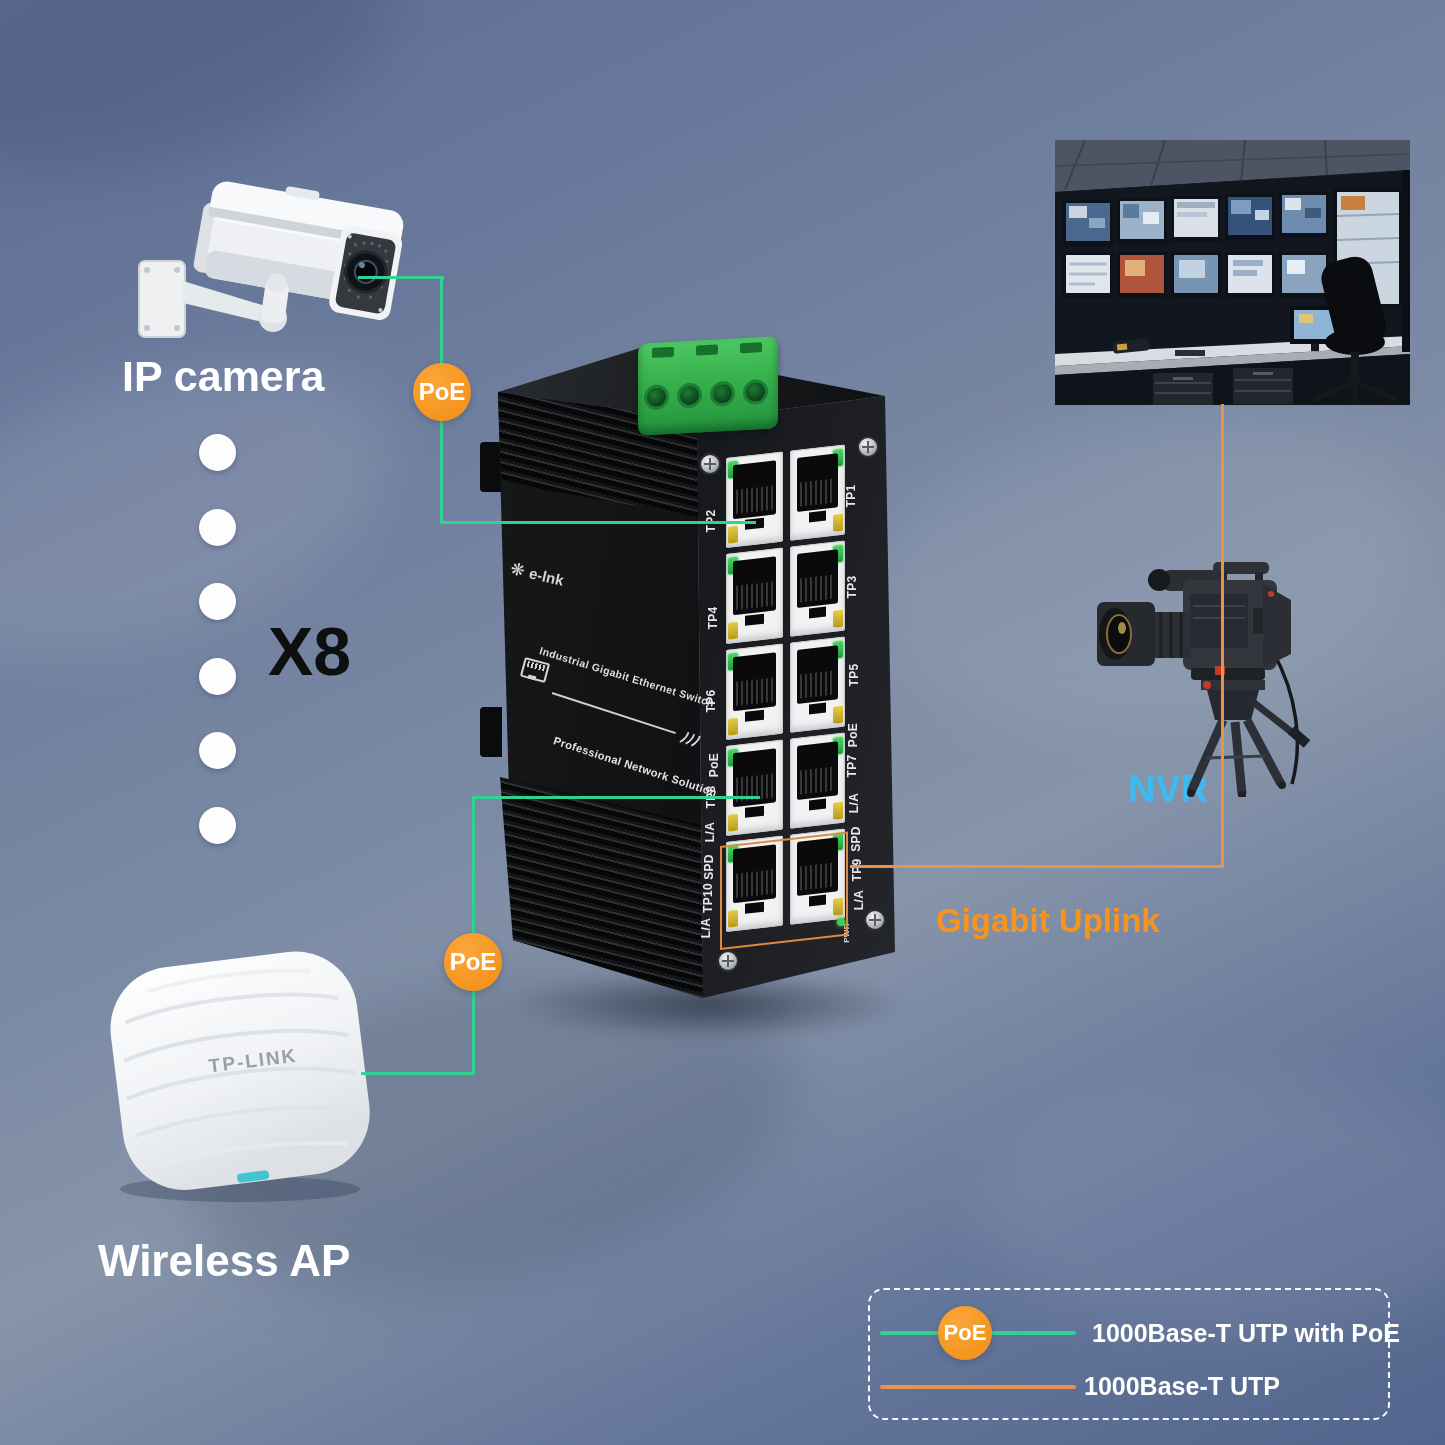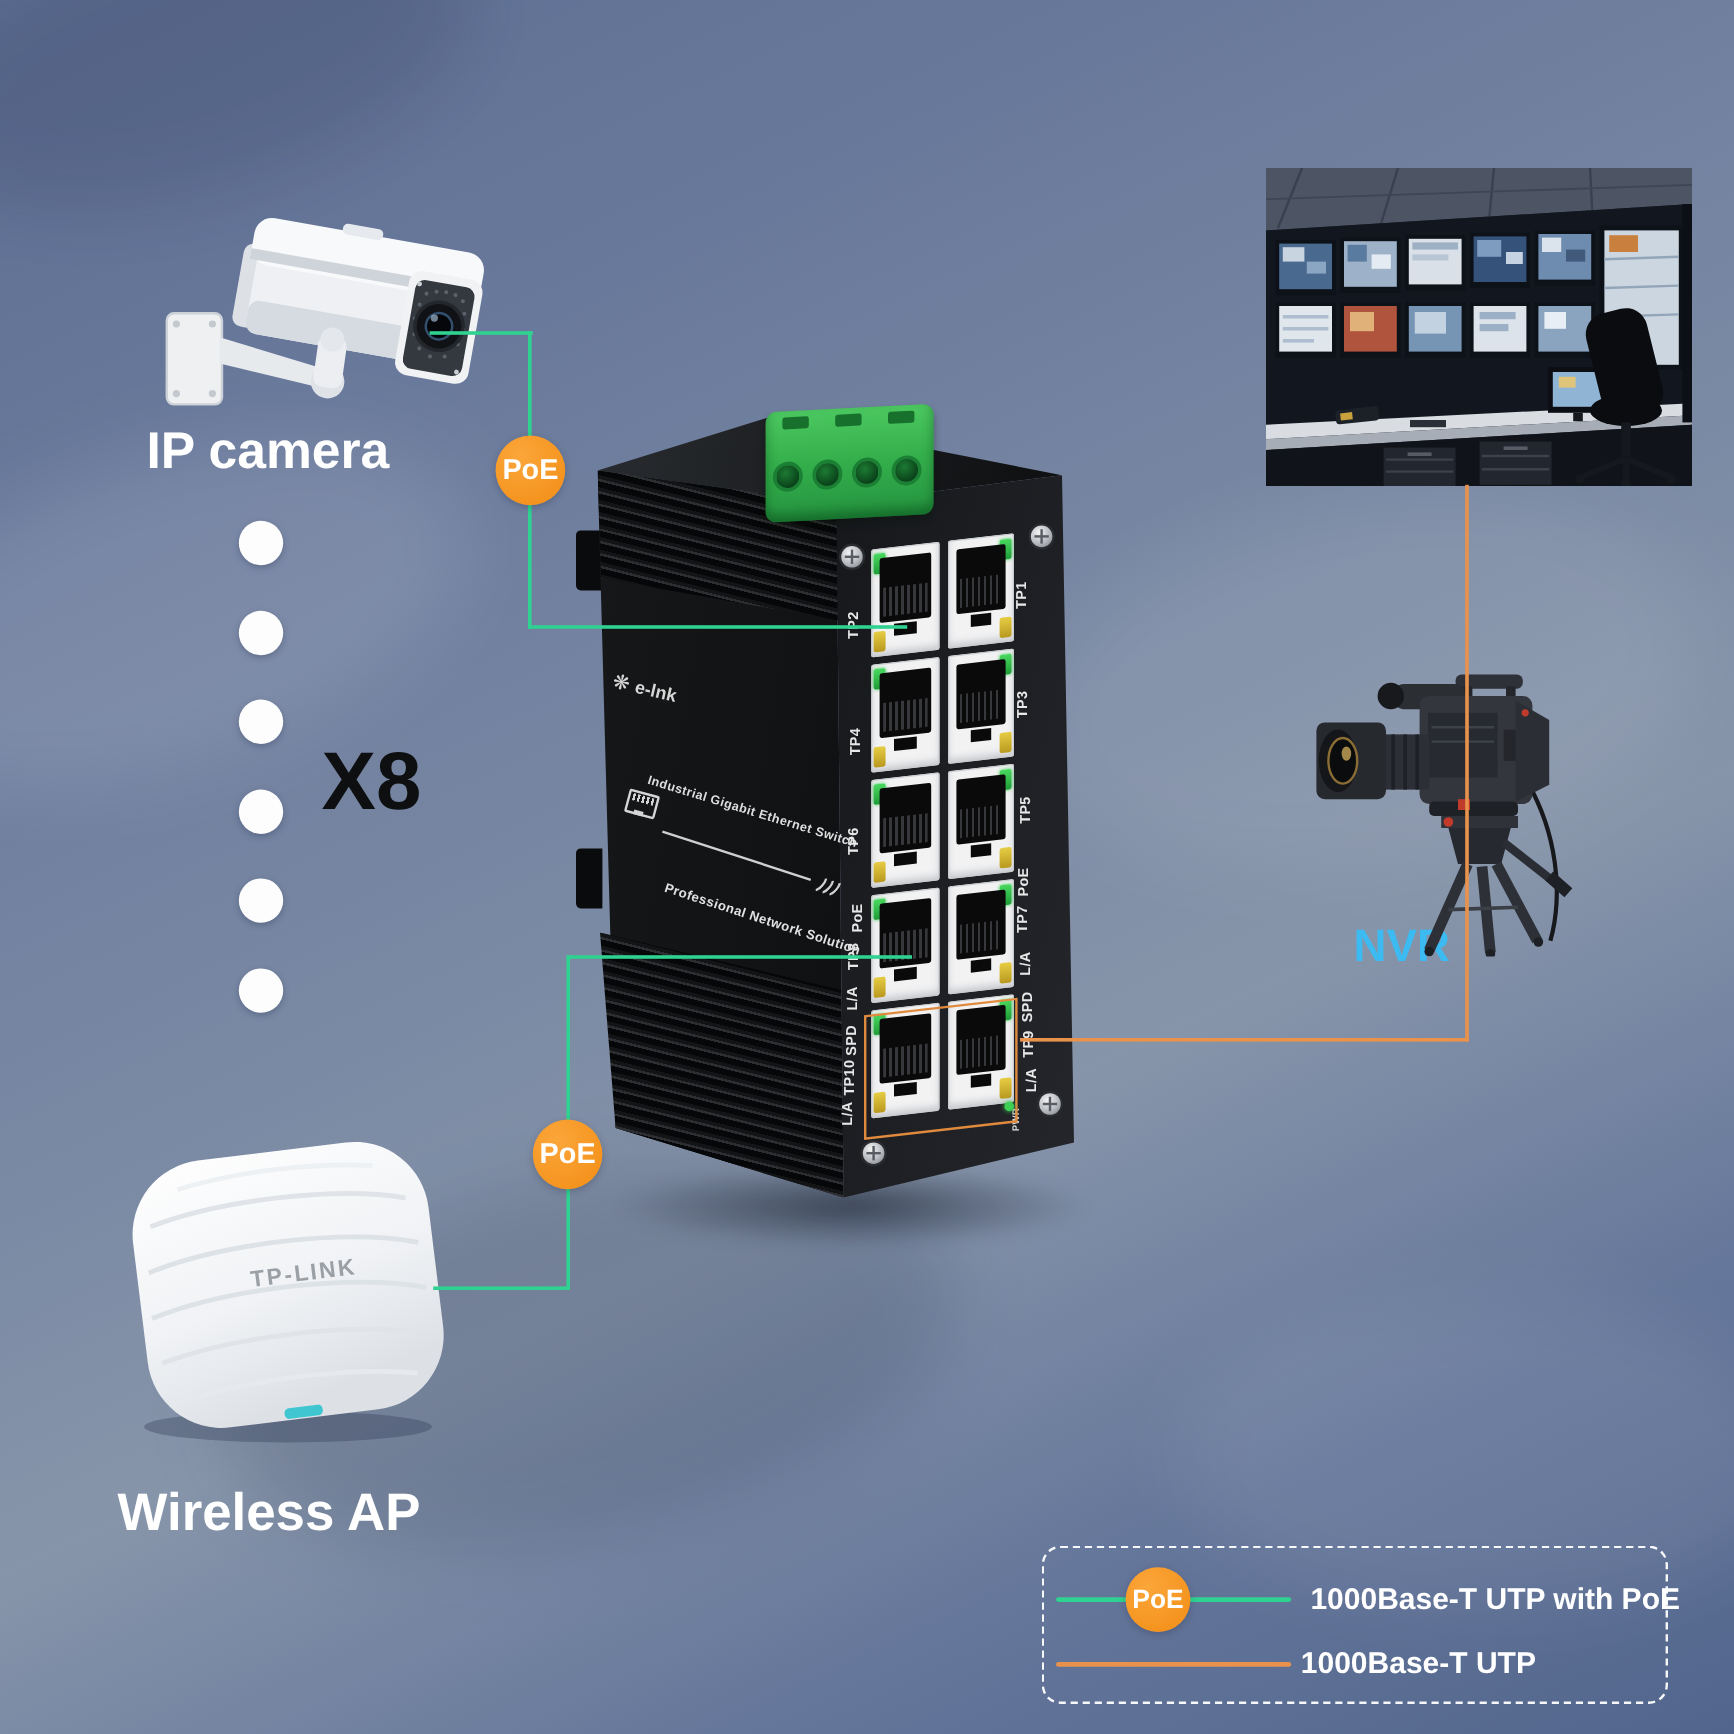--- a/index.html
+++ b/index.html
@@ -311,20 +311,21 @@
       <line x1="128" y1="168" x2="96" y2="240" stroke="#2d3036" stroke-width="9"></line>
       <line x1="140" y1="170" x2="147" y2="242" stroke="#2d3036" stroke-width="9"></line>
       <line x1="152" y1="168" x2="186" y2="232" stroke="#2d3036" stroke-width="9"></line>
       <line x1="112" y1="206" x2="170" y2="204" stroke="#3a3e45" stroke-width="3"></line>
       <circle cx="96" cy="241" r="4" fill="#1d2024"></circle>
         <circle cx="147" cy="243" r="4" fill="#1d2024"></circle>
         <circle cx="187" cy="233" r="4" fill="#1d2024"></circle>
     </svg>
   </div>
   <div class="lbl t-nvr">NVR</div>
+  <div class="lbl t-uplink">Gigabit Uplink</div>
 
   <div class="photo" style="left:88px;top:945px;width:305px;height:270px;">
     <svg width="305" height="270" viewBox="0 0 305 270">
       <defs>
         <linearGradient id="apg" x1="0" y1="0" x2="0.3" y2="1">
           <stop offset="0" stop-color="#ffffff"></stop>
             <stop offset="0.6" stop-color="#f0f2f5"></stop>
             <stop offset="1" stop-color="#dde1e6"></stop>
         </linearGradient>
       </defs>

